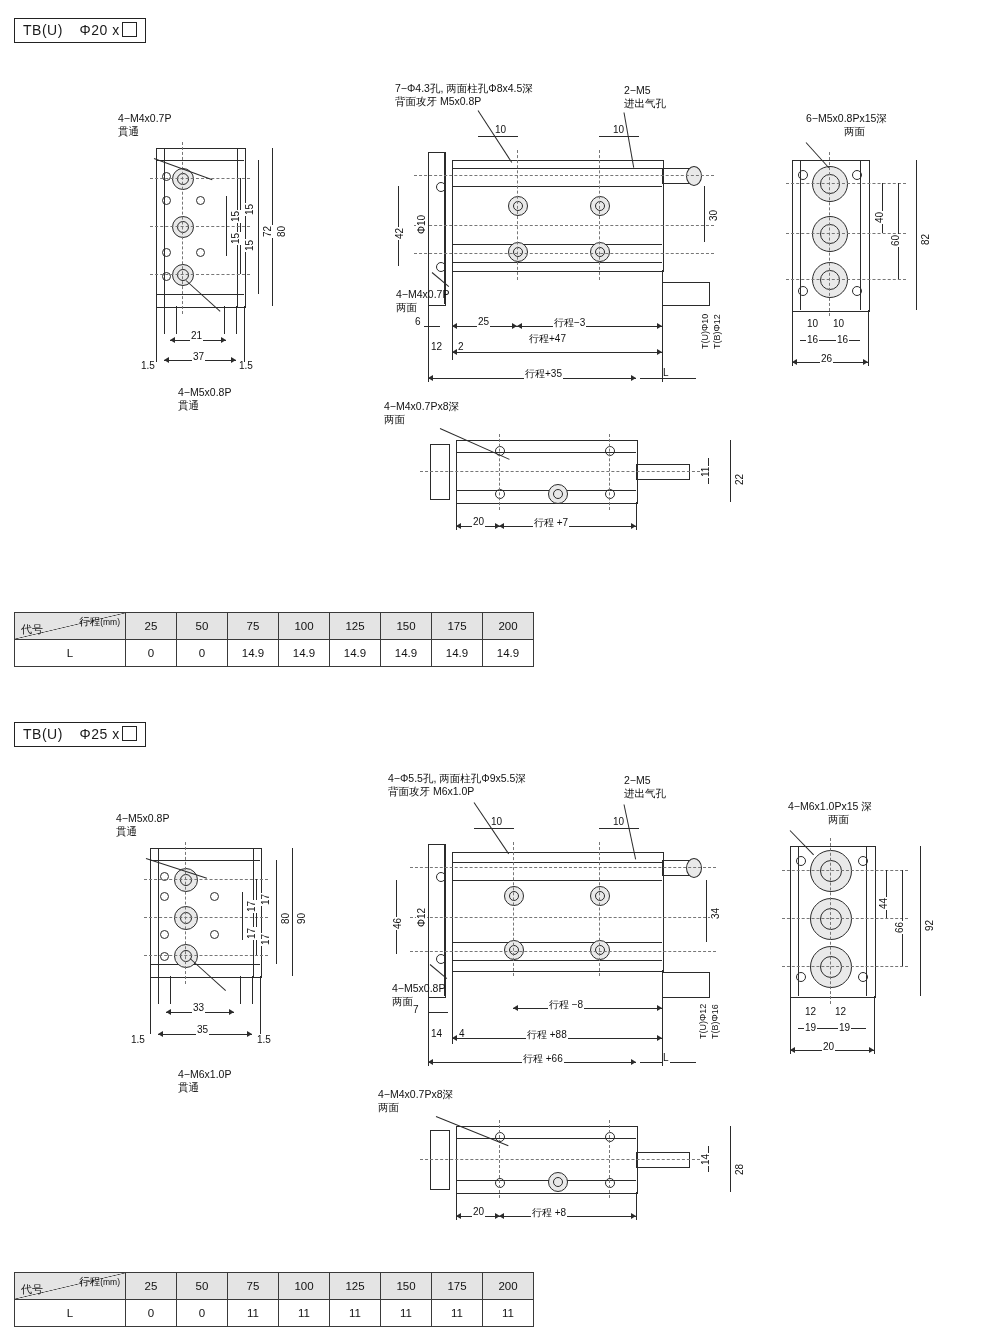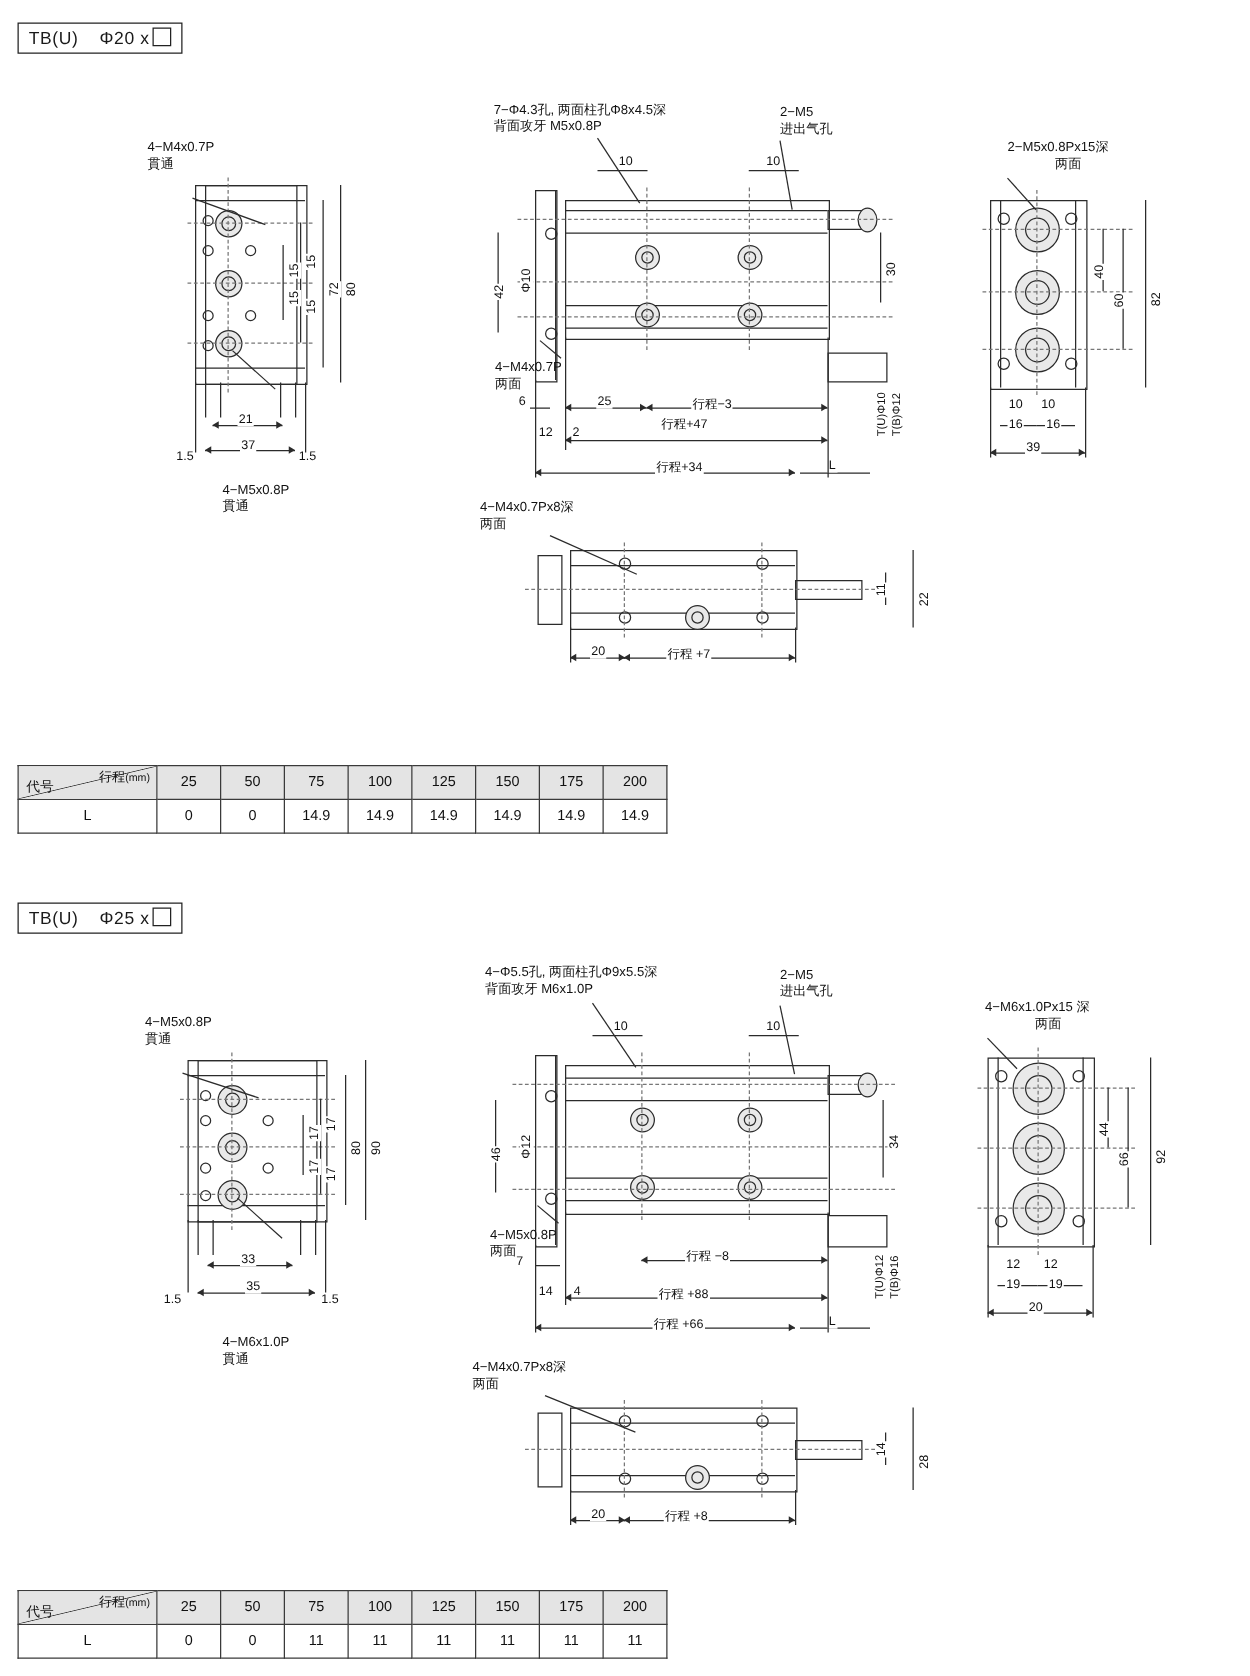--- a/index.html
+++ b/index.html
@@ -226,21 +226,21 @@
     <div class="dim" style="left:430px;top:341px;">12</div>
     <div class="dim" style="left:457px;top:341px;">2</div>
     <div class="ln h" style="left:452px;top:352px;width:210px;"></div>
     <div class="arrw l" style="left:452px;top:349px;"></div>
     <div class="arrw r" style="left:657px;top:349px;"></div>
     <div class="dim" style="left:528px;top:332px;">行程+47</div>
 
     <div class="ln h" style="left:428px;top:378px;width:208px;"></div>
     <div class="arrw l" style="left:428px;top:375px;"></div>
     <div class="arrw r" style="left:631px;top:375px;"></div>
-    <div class="dim" style="left:524px;top:367px;">行程+34</div>
+    <div class="dim" style="left:524px;top:367px;">行程+35</div>
     <div class="ln h" style="left:640px;top:378px;width:56px;"></div>
     <div class="dim" style="left:662px;top:367px;">L</div>
 
     <div class="ln v" style="left:428px;top:304px;height:78px;"></div>
     <div class="ln v" style="left:452px;top:270px;height:90px;"></div>
     <div class="ln v" style="left:662px;top:270px;height:112px;"></div>
 
     <div class="lbl" style="left:395px;top:82px;">
       <span>7−Φ4.3孔, 两面柱孔Φ8x4.5深</span><br>
       <span>背面攻牙  M5x0.8P</span>
@@ -286,26 +286,26 @@
 
     <div class="dim" style="left:806px;top:318px;">10</div>
     <div class="dim" style="left:832px;top:318px;">10</div>
     <div class="ln h" style="left:800px;top:340px;width:29px;"></div>
     <div class="ln h" style="left:829px;top:340px;width:31px;"></div>
     <div class="dim" style="left:806px;top:334px;">16</div>
     <div class="dim" style="left:836px;top:334px;">16</div>
     <div class="ln h" style="left:792px;top:362px;width:76px;"></div>
     <div class="arrw l" style="left:792px;top:359px;"></div>
     <div class="arrw r" style="left:863px;top:359px;"></div>
-    <div class="dim" style="left:820px;top:353px;">39</div>
+    <div class="dim" style="left:820px;top:353px;">26</div>
     <div class="ln v" style="left:792px;top:310px;height:56px;"></div>
     <div class="ln v" style="left:868px;top:310px;height:56px;"></div>
 
     <div class="lbl" style="left:806px;top:112px;">
-      <span>2−M5x0.8Px15深</span><br>
+      <span>6−M5x0.8Px15深</span><br>
       <span style="margin-left:38px;display:inline-block">两面</span>
     </div>
     <div class="lead" style="left:806px;top:142px;width:34px;transform:rotate(48deg);"></div>
   </div>
 
   <div>
     <div class="box" style="left:456px;top:440px;width:180px;height:62px;"></div>
     <div class="ln h" style="left:456px;top:452px;width:180px;"></div>
     <div class="ln h" style="left:456px;top:490px;width:180px;"></div>
     <div class="box" style="left:430px;top:444px;width:18px;height:54px;"></div>

